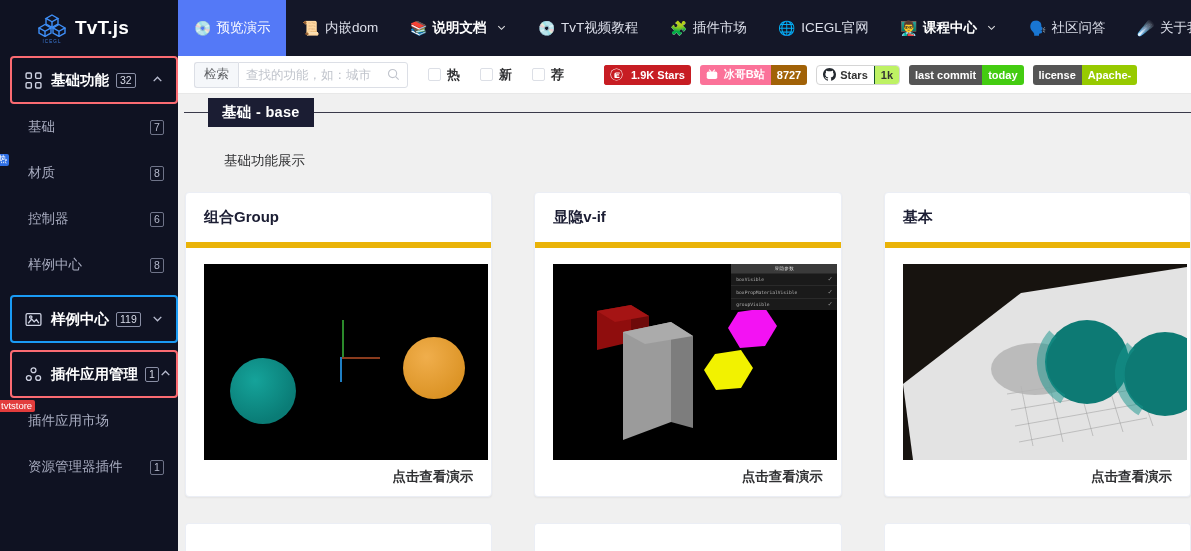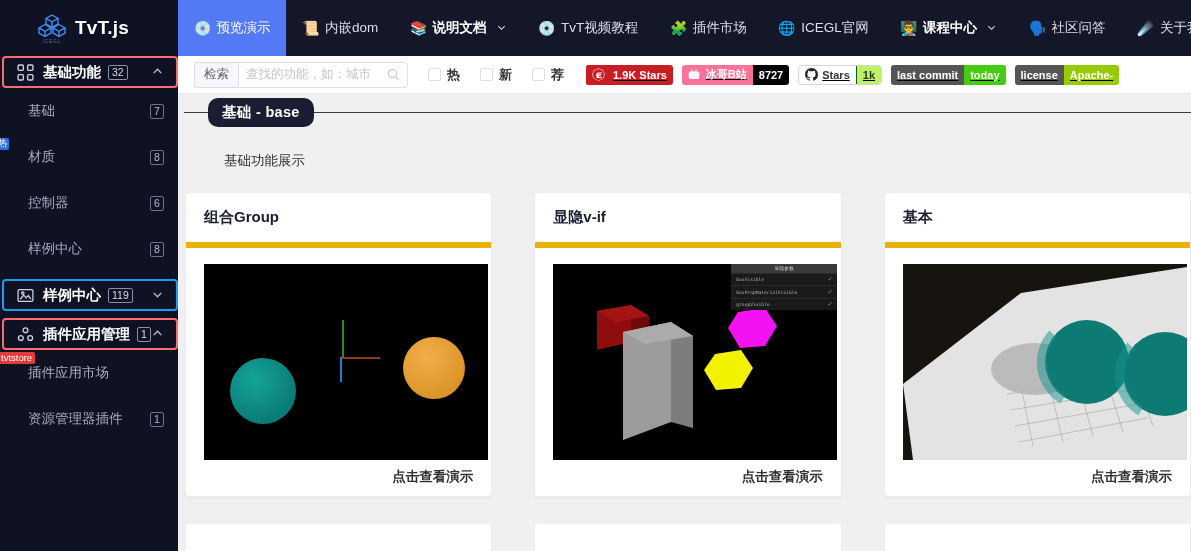--- a/index.html
+++ b/index.html
@@ -29,24 +29,25 @@
     position: absolute; bottom: -1px; left: 0; width: 28px;
     font-size: 4.5px; letter-spacing: 1.1px; color: #3e7fe0;
     text-align: center; font-family: "Liberation Sans", sans-serif;
   }
   .brand-name {
     color: #ffffff; font-size: 19px; font-weight: bold; letter-spacing: .2px;
   }
 
   .menu { padding-top: 0; }
   .menu-group-head {
-    height: 32px; display: flex; align-items: center;
+    height: 48px; display: flex; align-items: center;
     padding: 0 14px 0 17px; color: #ffffff;
     font-size: 14.5px; font-weight: bold; cursor: pointer;
     position: relative;
+    margin-left: 8px;
   }
   .hl-box {
     position: absolute; left: 2px; right: 0px; top: 0; bottom: 0;
     border-radius: 4px; pointer-events: none;
   }
   .hl-box.red { border: 2px solid #fb6b72; }
   .hl-box.blue { border: 2px solid #1a9bf5; }
 
   .mg-icon { width: 17px; height: 17px; margin-right: 9px; flex: 0 0 17px; color: #cfd3e3; }
   .mg-icon svg { display: block; }
@@ -112,61 +113,61 @@
     border-radius: 3px 0 0 3px; cursor: pointer;
   }
   .search-field {
     border: 1px solid #dcdfe6; background: #fff;
     border-radius: 0 3px 3px 0; width: 170px;
     display: flex; align-items: center; padding: 0 7px; gap: 4px;
   }
   .search-field input {
     border: none; outline: none; font-size: 12.5px; color: #4c1d95;
     width: 100%; background: transparent;
-    font-family: Liberation Serif, serif;
+    font-family: Liberation Sans, sans-serif;
   }
   .search-field input::placeholder { color: #c0c4cc; }
   .search-ic { color: #c0c4cc; flex: 0 0 13px; display: flex; }
 
   .chk { display: flex; align-items: center; gap: 6px; margin-left: 20px; cursor: pointer; }
   .chk .box {
     width: 13px; height: 13px; border: 1px solid #dcdfe6;
     border-radius: 2px; background: #fff;
   }
   .chk .lbl { font-size: 13px; color: #303133; font-weight: bold; }
 
-  .badges { display: flex; align-items: center; gap: 9px; margin-left: 22px; text-decoration: underline; }
+  .badges { display: flex; align-items: center; gap: 9px; margin-left: 40px; }
   .badge { display: flex; height: 20px; border-radius: 3px; overflow: hidden;
            font-size: 11px; font-weight: bold; align-items: stretch; }
   .badge span { display: flex; align-items: center; padding: 0 6px; white-space: nowrap; }
   .b-gitee { background: #c71d23; color: #fff; }
   .b-gitee .ico { background: #c71d23; padding-right: 2px; font-size: 12px; }
   .b-bili-l { background: #fb7299; color: #fff; gap: 3px; }
-  .b-bili-r { background: #000000; color: #fff; }
+  .b-bili-r { background: #a16207; color: #fff; }
   .b-gh {
     background: #fff; border: 1px solid #d5d5d5; color: #333;
     border-radius: 4px; height: 20px; font-size: 11px;
   }
   .b-gh .n { border-left: 1px solid #14532d; background:#bef264;text-align:center; }
   .b-commit-l { background: #555; color: #fff; }
   .b-commit-r { background: #44cc11; color: #fff; }
   .b-lic-l { background: #555; color: #fff; }
   .b-lic-r { background: #97ca00; color: #fff; }
 
   
   .content { height: calc(551px - 56px - 38px); position: relative; background: #f0f0f0;
              padding: 0 0 0 0; overflow: hidden; }
   .sec-header {
     display: flex; align-items: center; height: 36px; padding-left: 6px;
   }
   .sec-line { height: 1px; background: #3a3a4a; flex: 0 0 24px; }
   .sec-line.long { flex: 1 1 auto; }
   .sec-title {
     background: #1b1d33; color: #ffffff; font-size: 14.5px; font-weight: bold;
-    padding: 5px 14px; white-space: nowrap; letter-spacing: .3px; border-radius: 10px;
+    padding: 5px 14px; white-space: nowrap; letter-spacing: .3px;
   }
   .sec-sub {
     font-size: 13.5px; color: #303133; padding: 22px 0 0 46px;
   }
 
   .cards {
     display: flex; gap: 42px; padding: 22px 0 0 7px; align-items: flex-start;
   }
   .card {
     width: 318px; background: #ffffff; border: 1px solid #ebeef5;

